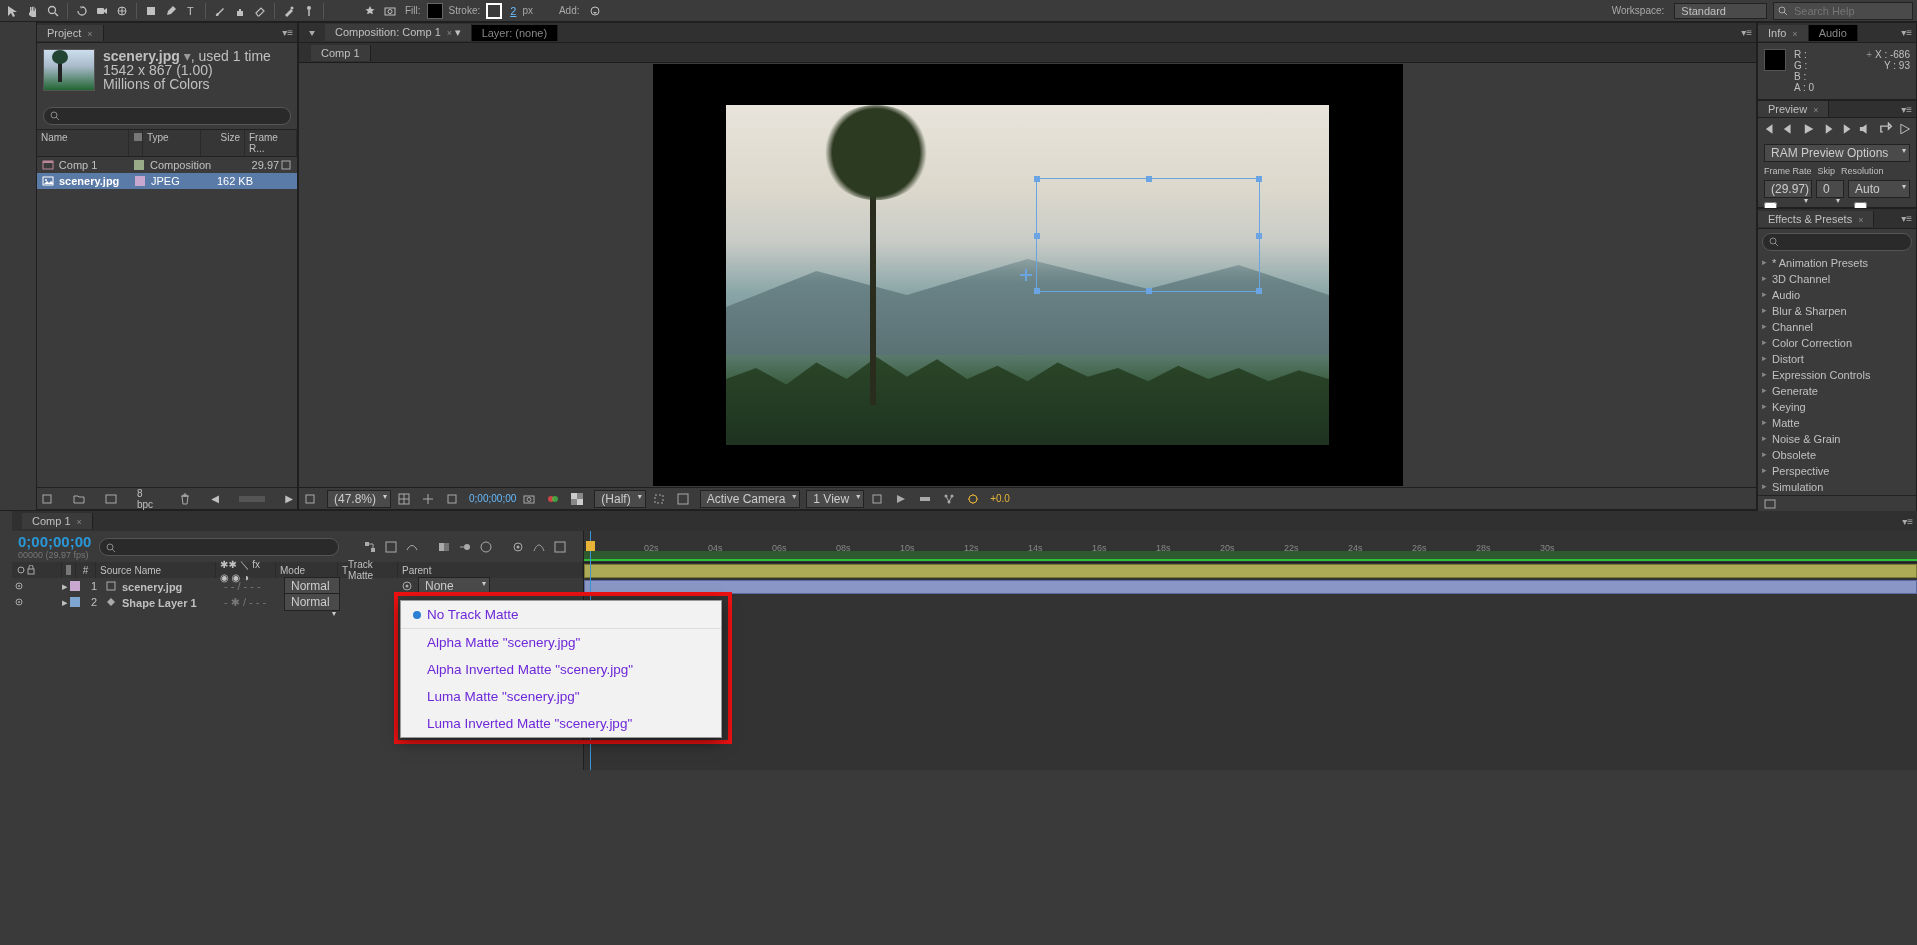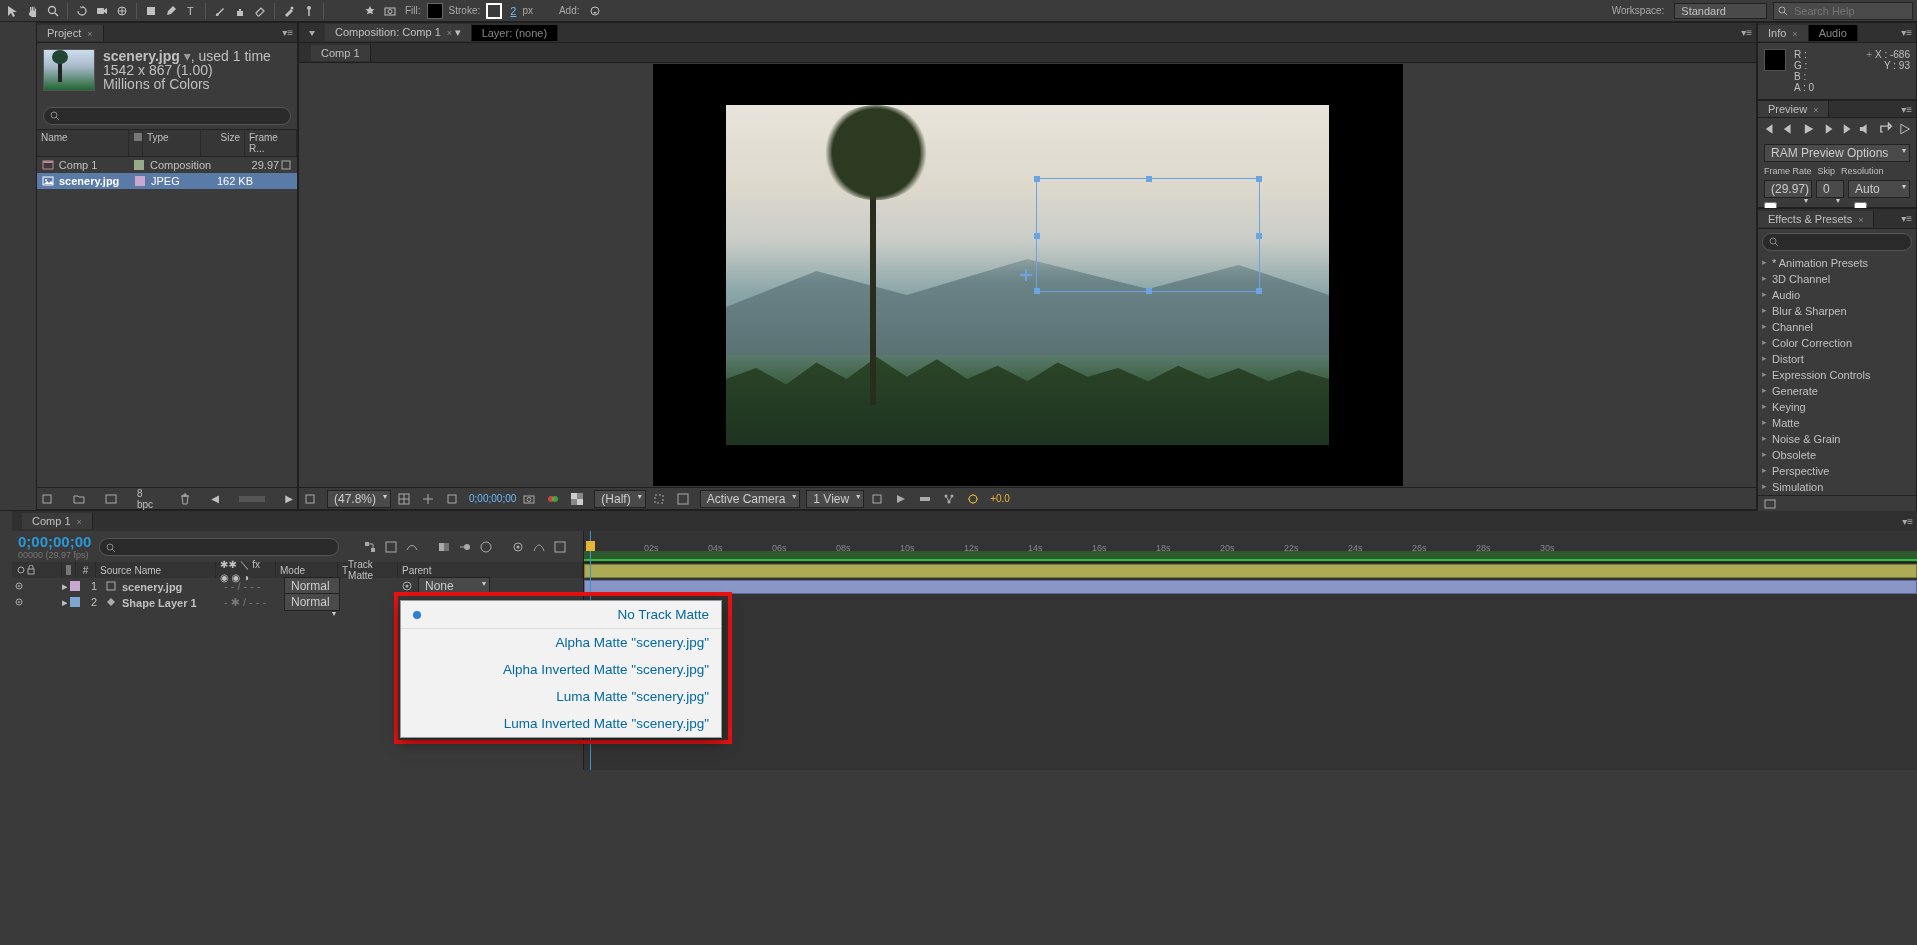--- a/index.html
+++ b/index.html
@@ -86,21 +86,21 @@
 .ruler-mark { position:absolute; top:12px; }
 .playhead { position:absolute; top:0; width:1px; height:100%; background:#3a94d4; }
 .playhead-head { position:absolute; top:10px; left:-4px; width:9px; height:10px; background:#e7b437; }
 .work-area { position:absolute; top:20px; left:0; right:0; height:8px; background:#2f5a2f; }
 .bar-row1 { position:absolute; top:33px; height:14px; left:0; right:0; background:#adab56; border:1px solid #7a7838; }
 .bar-row2 { position:absolute; top:49px; height:14px; left:0; right:0; background:#8a97c6; border:1px solid #5a6aa0; }
 .green-bar { position:absolute; top:28px; left:0; right:0; height:2px; background:#2bbf3a; }
 
 
 .ctx-menu { position:absolute; left:400px; top:600px; width:322px; background:#f2f2f2; border:1px solid #999; box-shadow:0 4px 14px rgba(0,0,0,.5); z-index:200; }
-.ctx-item { padding:6px 12px 6px 26px; font-size:13.5px; color:#0369a1; position:relative;text-align:right; }
+.ctx-item { padding:6px 12px 6px 26px; font-size:13.5px; color:#6d28d9; position:relative; }
 .ctx-item:first-child { border-bottom:1px solid #ddd; }
 .ctx-item .bullet { position:absolute; left:12px; top:10px; width:8px; height:8px; border-radius:50%; background:#2d7fd4; }
 .red-box { position:absolute; border:4px solid #e11; z-index:190; }
 
 svg { display:block; }
 </style>
 </head>
 <body>
 
 <div class="toolbar-top">

